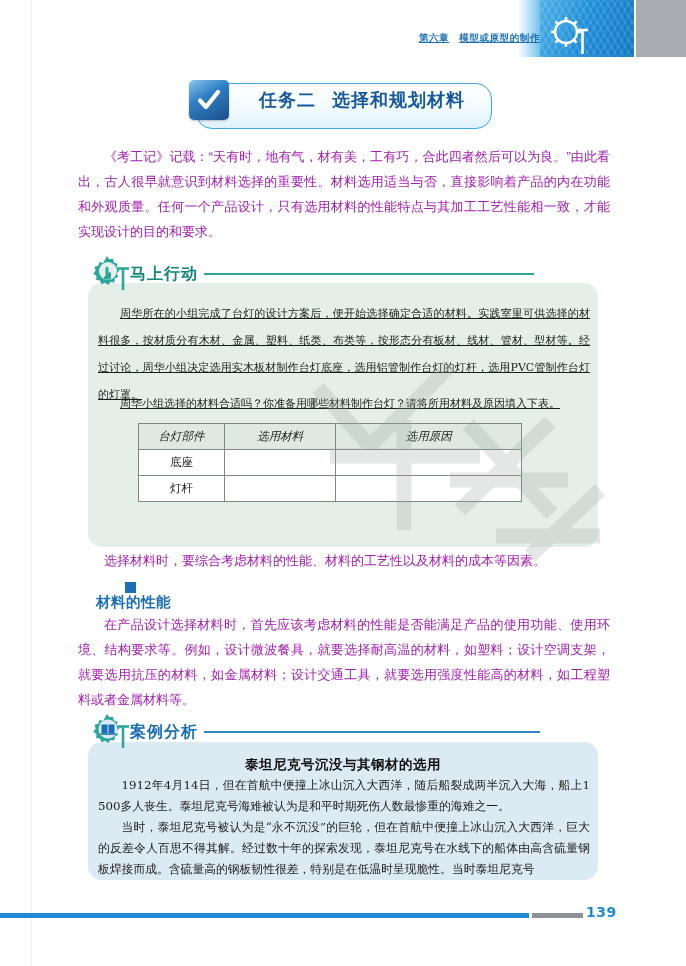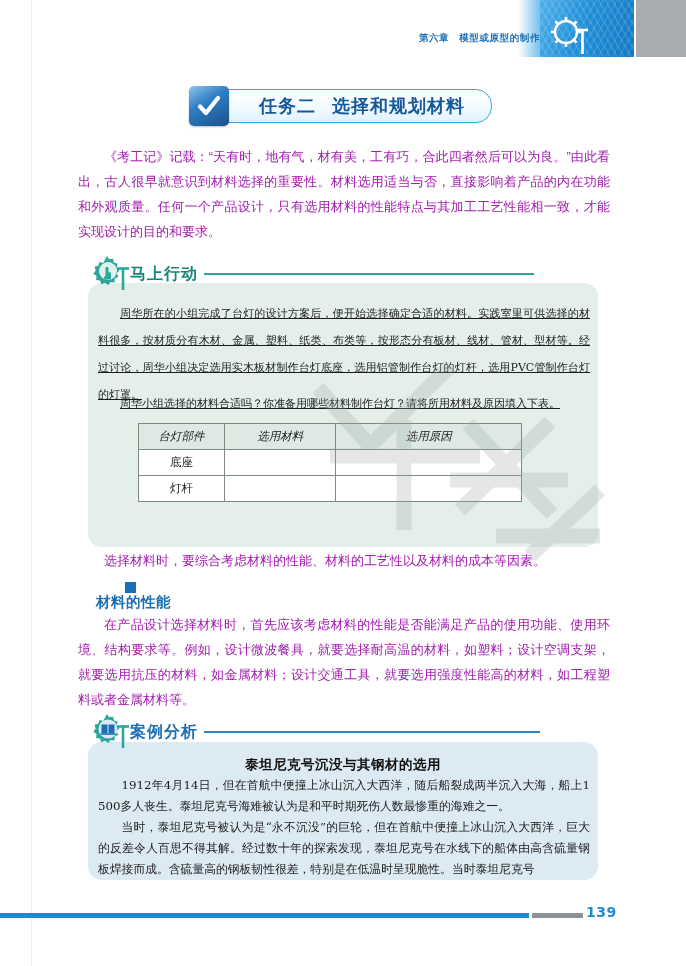--- a/index.html
+++ b/index.html
@@ -84,36 +84,37 @@
     position: absolute;
     top: 32px;
     left: 0;
     width: 540px;
     text-align: right;
     font-size: 9.5px;
     font-weight: bold;
     color: #1a6fb5;
     letter-spacing: .6px;
     white-space: nowrap;
+    text-decoration: underline;
   }
   .running-head .chap { margin-right: 10px; }
 
   
   .task-banner {
     position: absolute;
     left: 196px;
     top: 88px;
     height: 36px;
     display: flex;
     align-items: center;
   }
   .task-pill {
     position: relative;
     height: 32px;
-    padding: 0 26px 0 62px;
+    padding: 0 26px 12px 62px;
     display: flex;
     align-items: center;
     border: 1.5px solid #39a8e0;
     border-radius: 16px;
     background: linear-gradient(180deg, #ffffff 0%, #f2fbff 55%, #dff2fc 100%);
   }
   .task-check {
     position: absolute;
     left: -8px;
     top: -4px;

